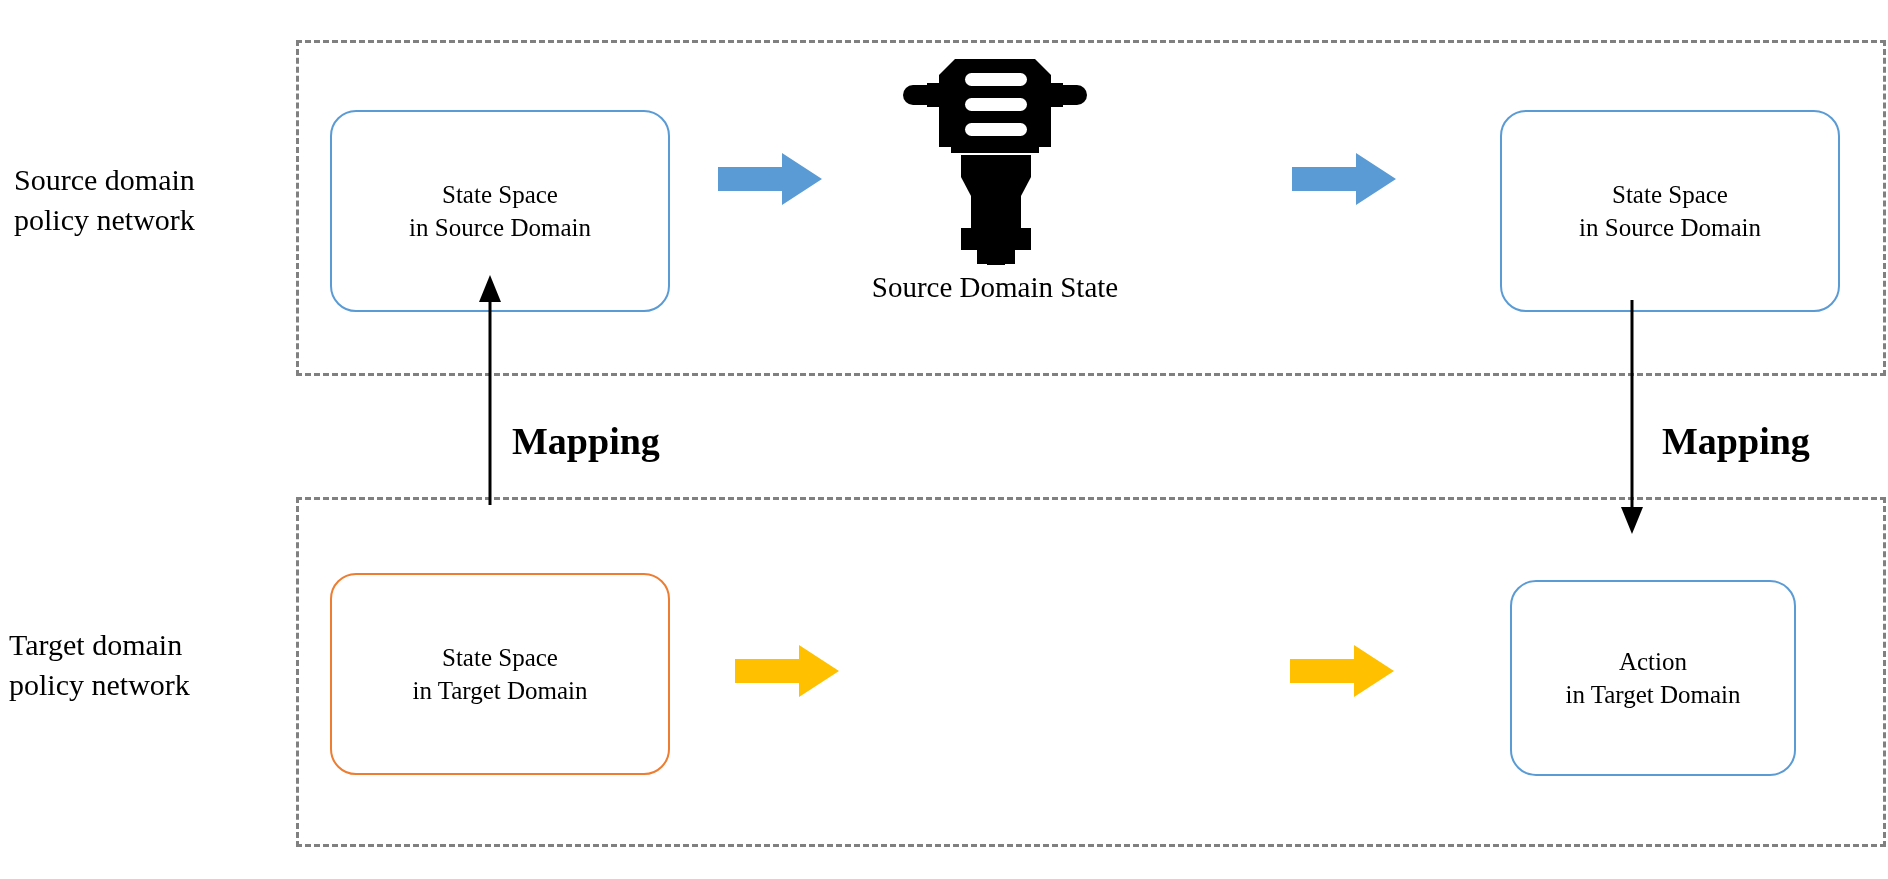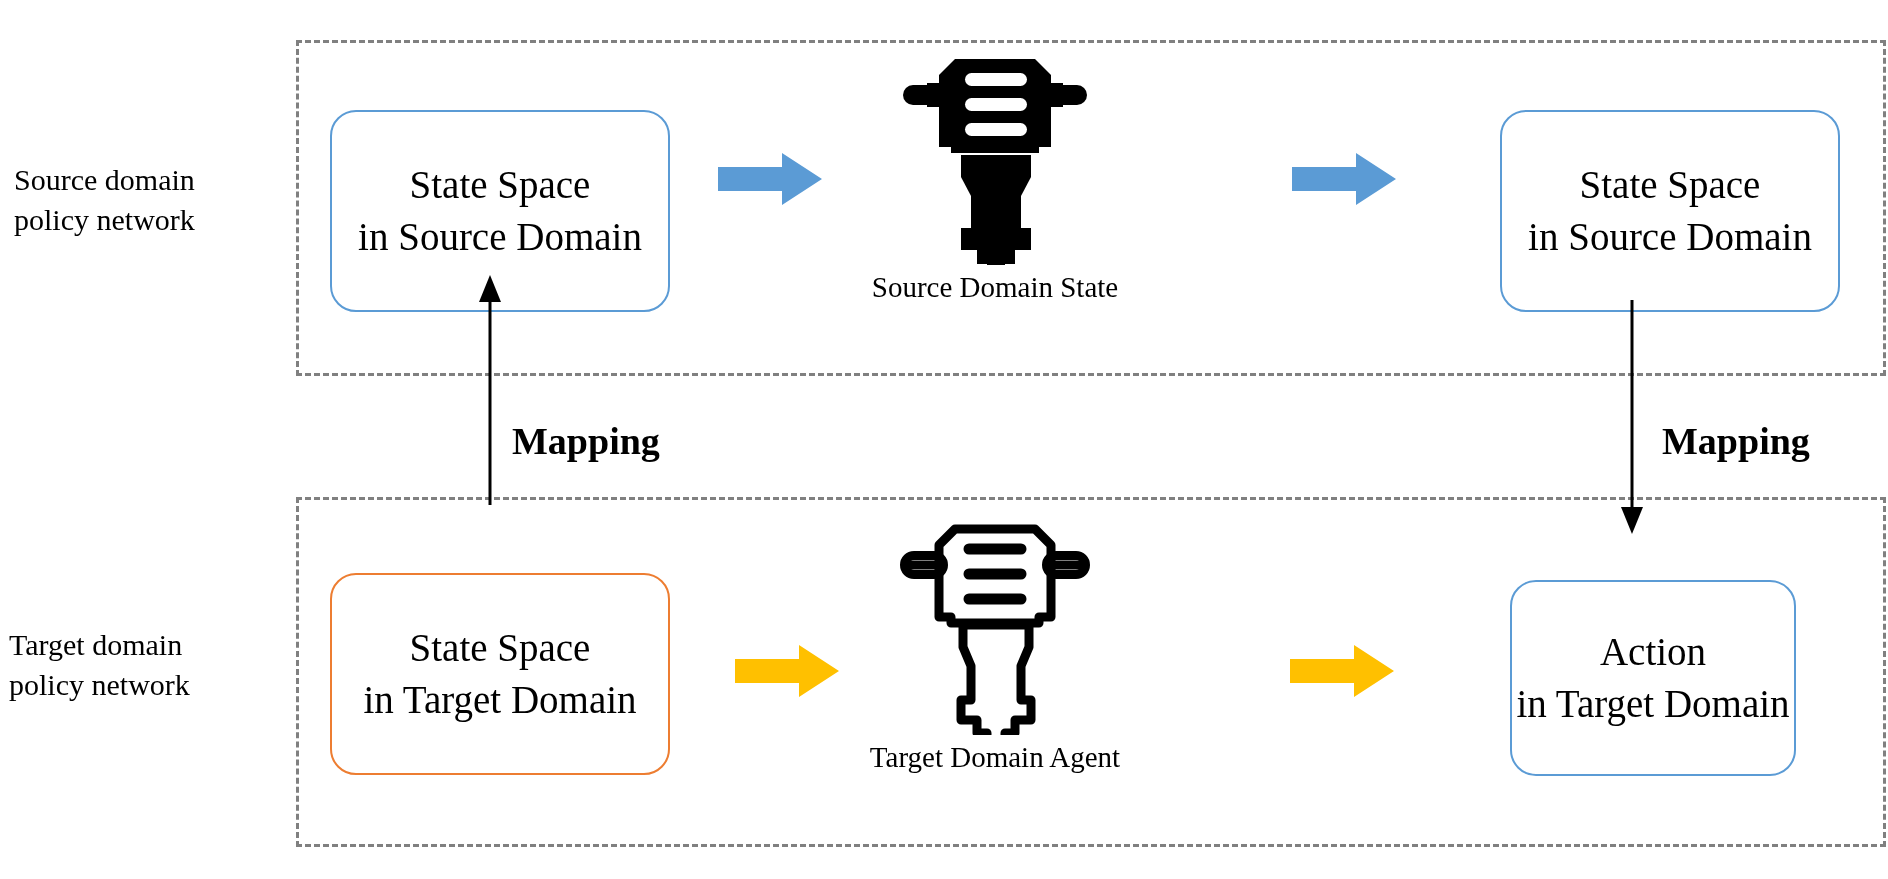--- a/index.html
+++ b/index.html
@@ -44,21 +44,21 @@
   
   .rbox {
     position: absolute;
     box-sizing: border-box;
     border-radius: 26px;
     background: #ffffff;
     display: flex;
     align-items: center;
     justify-content: center;
     text-align: center;
-    font-size: 39px;
+    font-size: 25px;
     line-height: 1.33;
     white-space: pre-line;
     color: #000;
   }
   .rbox.blue   { border: 2.5px solid #5B9BD5; }
   .rbox.orange { border: 2.5px solid #ED7D31; }
 
   #box-src-state { left: 330px;  top: 110px; width: 340px; height: 202px; }
   #box-src-out   { left: 1500px; top: 110px; width: 340px; height: 202px; }
   #box-tgt-state { left: 330px;  top: 573px; width: 340px; height: 202px; }
@@ -182,42 +182,20 @@
 
           <rect x="132" y="200" width="38" height="14"></rect>
 
           <path d="M142 212 L160 212 L160 240 L151 256 L142 240 Z"></path>
         </g>
       </svg>
     </span>
     <span class="caption">Source Domain State</span>
   </div>
 
-  <div class="agent" id="agent-target">
-    <span class="glyph">
-      <svg width="300" height="215" viewBox="0 0 300 215" aria-hidden="true">
-        <g fill="none" stroke="#000000" stroke-width="9" stroke-linejoin="round" stroke-linecap="round">
-
-          <path d="M64 45 L94 45"></path>
-          <path d="M206 45 L236 45"></path>
-          <rect x="59.5" y="35.5" width="39" height="19" rx="9.5"></rect>
-          <rect x="201.5" y="35.5" width="39" height="19" rx="9.5"></rect>
-
-          <path d="M110 9 L190 9 L206 25 L206 33 L206 57 L206 97 L194 97 L194 103 L106 103 L106 97 L94 97 L94 57 L94 33 L94 25 Z"></path>
-
-          <path d="M124 29 L176 29" stroke-width="11" stroke-linecap="round"></path>
-          <path d="M124 54 L176 54" stroke-width="11" stroke-linecap="round"></path>
-          <path d="M124 79 L176 79" stroke-width="11" stroke-linecap="round"></path>
-
-          <path d="M118 105 L184 105 L184 127 L176 146 L176 180 L186 180 L186 200 L170 200 L170 213 L160 213 L160 240 L151 256 L142 240 L142 213 L132 213 L132 200 L116 200 L116 180 L126 180 L126 146 L118 127 Z"></path>
-        </g>
-      </svg>
-    </span>
-    <span class="caption">Target Domain Agent</span>
-  </div>
 
   <div class="map-conn" id="mapping-left">
     <svg width="40" height="230" viewBox="0 0 40 230" aria-hidden="true">
       <line x1="20" y1="230" x2="20" y2="22" stroke="#000000" stroke-width="3"></line>
       <polygon points="20,0 31,27 9,27" fill="#000000"></polygon>
     </svg>
   </div>
   <div class="map-label" id="mapping-left-label">Mapping</div>
 
   <div class="map-conn" id="mapping-right">

